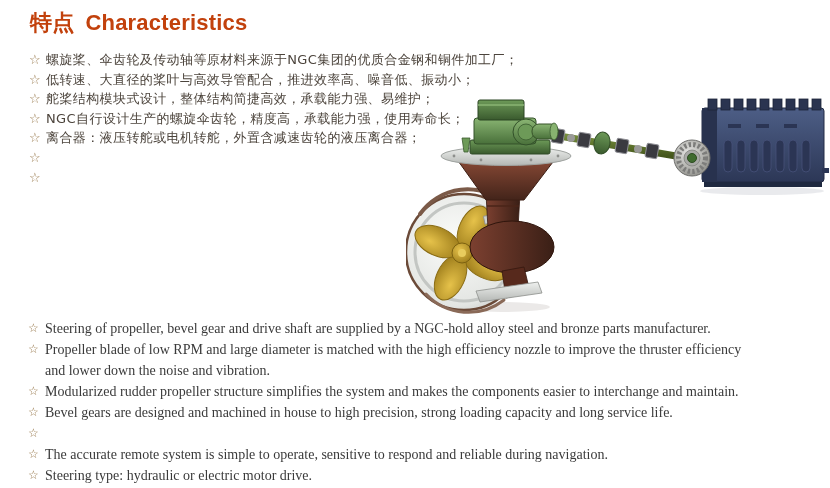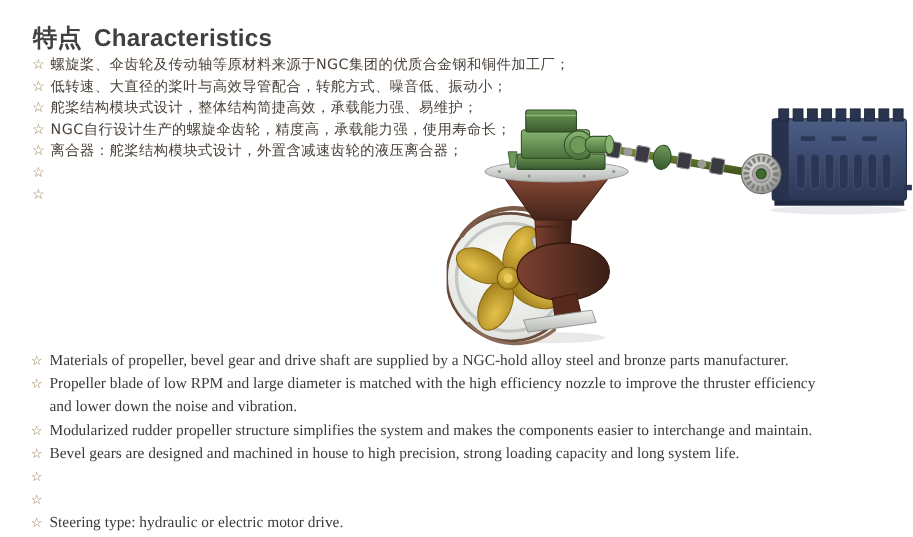--- a/index.html
+++ b/index.html
@@ -2,22 +2,22 @@
 <html><head>
 <meta charset="utf-8">
 <style>
   html,body{margin:0;padding:0;}
   body{
     width:830px;height:488px;background:#ffffff;position:relative;overflow:hidden;
     font-family:"Liberation Sans","DejaVu Sans",sans-serif;
   }
   .page{position:absolute;inset:0;background:#ffffff;}
   .title{
-    position:absolute;left:30px;top:20px;margin:0;
-    font-size:22px;font-weight:bold;color:#404040;
+    position:absolute;left:30px;top:8px;margin:0;
+    font-size:22px;font-weight:bold;color:#c2410c;
     font-family:"Liberation Sans","DejaVu Sans",sans-serif;letter-spacing:0.2px;
   }
   .title .zh{margin-right:11px;}
   ul{list-style:none;margin:0;padding:0;}
   .zh-list{position:absolute;left:29px;top:50px;}
   .zh-list li{
     display:flex;align-items:flex-start;height:19.6px;line-height:19.6px;
     font-size:13px;color:#4c443c;white-space:nowrap;letter-spacing:0.4px;
     font-family:"DejaVu Sans","Liberation Sans",sans-serif;
   }
@@ -43,33 +43,33 @@
     <span class="zh">特点</span><span>Characteristics</span>
   </h1>
 
   <ul class="zh-list">
     <li>
         <span class="star">☆</span>
         <span>螺旋桨、伞齿轮及传动轴等原材料来源于NGC集团的优质合金钢和铜件加工厂；</span>
       </li>
     <li>
         <span class="star">☆</span>
-        <span>低转速、大直径的桨叶与高效导管配合，转舵方式、噪音低、振动小；</span>
+        <span>低转速、大直径的桨叶与高效导管配合，推进效率高、噪音低、振动小；</span>
       </li>
     <li>
         <span class="star">☆</span>
         <span>舵桨结构模块式设计，整体结构简捷高效，承载能力强、易维护；</span>
       </li>
     <li>
         <span class="star">☆</span>
         <span>NGC自行设计生产的螺旋伞齿轮，精度高，承载能力强，使用寿命长；</span>
       </li>
     <li>
         <span class="star">☆</span>
-        <span>离合器：舵桨结构模块式设计，外置含减速齿轮的液压离合器；</span>
+        <span>离合器：液压转舵或电机转舵，外置含减速齿轮的液压离合器；</span>
       </li>
     <li>
         <span class="star">☆</span>
       </li>
     <li>
         <span class="star">☆</span>
       </li>
   </ul>
 
   <div class="illustration">
@@ -224,39 +224,40 @@
         <circle cx="120" cy="38" r="8" fill="#6d9a58" stroke="#3a5a2e" stroke-width="0.8"></circle>
         <rect x="126" y="30" width="26" height="15" rx="7" fill="url(#g-green)" stroke="#365329" stroke-width="1"></rect>
         <ellipse cx="148" cy="37.5" rx="4" ry="8.5" fill="#87b26f" stroke="#3a5a2e" stroke-width="0.8"></ellipse>
       </g>
     </svg>
   </div>
 
   <ul class="en-list">
     <li>
         <span class="star">☆</span>
-        <span>Materials of propeller, bevel gear and drive shaft are supplied by a NGC-hold alloy steel and bronze parts manufacturer.</span>
+        <span>Steering of propeller, bevel gear and drive shaft are supplied by a NGC-hold alloy steel and bronze parts manufacturer.</span>
       </li>
     <li>
         <span class="star">☆</span>
         <span>Propeller blade of low RPM and large diameter is matched with the high efficiency nozzle to improve the thruster efficiency and lower down the noise and vibration.</span>
       </li>
     <li>
         <span class="star">☆</span>
         <span>Modularized rudder propeller structure simplifies the system and makes the components easier to interchange and maintain.</span>
       </li>
     <li>
         <span class="star">☆</span>
-        <span>Bevel gears are designed and machined in house to high precision, strong loading capacity and long system life.</span>
-      </li>
-    <li>
-        <span class="star">☆</span>
-      </li>
-    <li>
-        <span class="star">☆</span>
+        <span>Bevel gears are designed and machined in house to high precision, strong loading capacity and long service life.</span>
+      </li>
+    <li>
+        <span class="star">☆</span>
+      </li>
+    <li>
+        <span class="star">☆</span>
+        <span>The accurate remote system is simple to operate, sensitive to respond and reliable during navigation.</span>
       </li>
     <li>
         <span class="star">☆</span>
         <span>Steering type: hydraulic or electric motor drive.</span>
       </li>
   </ul>
 
 </div>
 
 </body></html>

